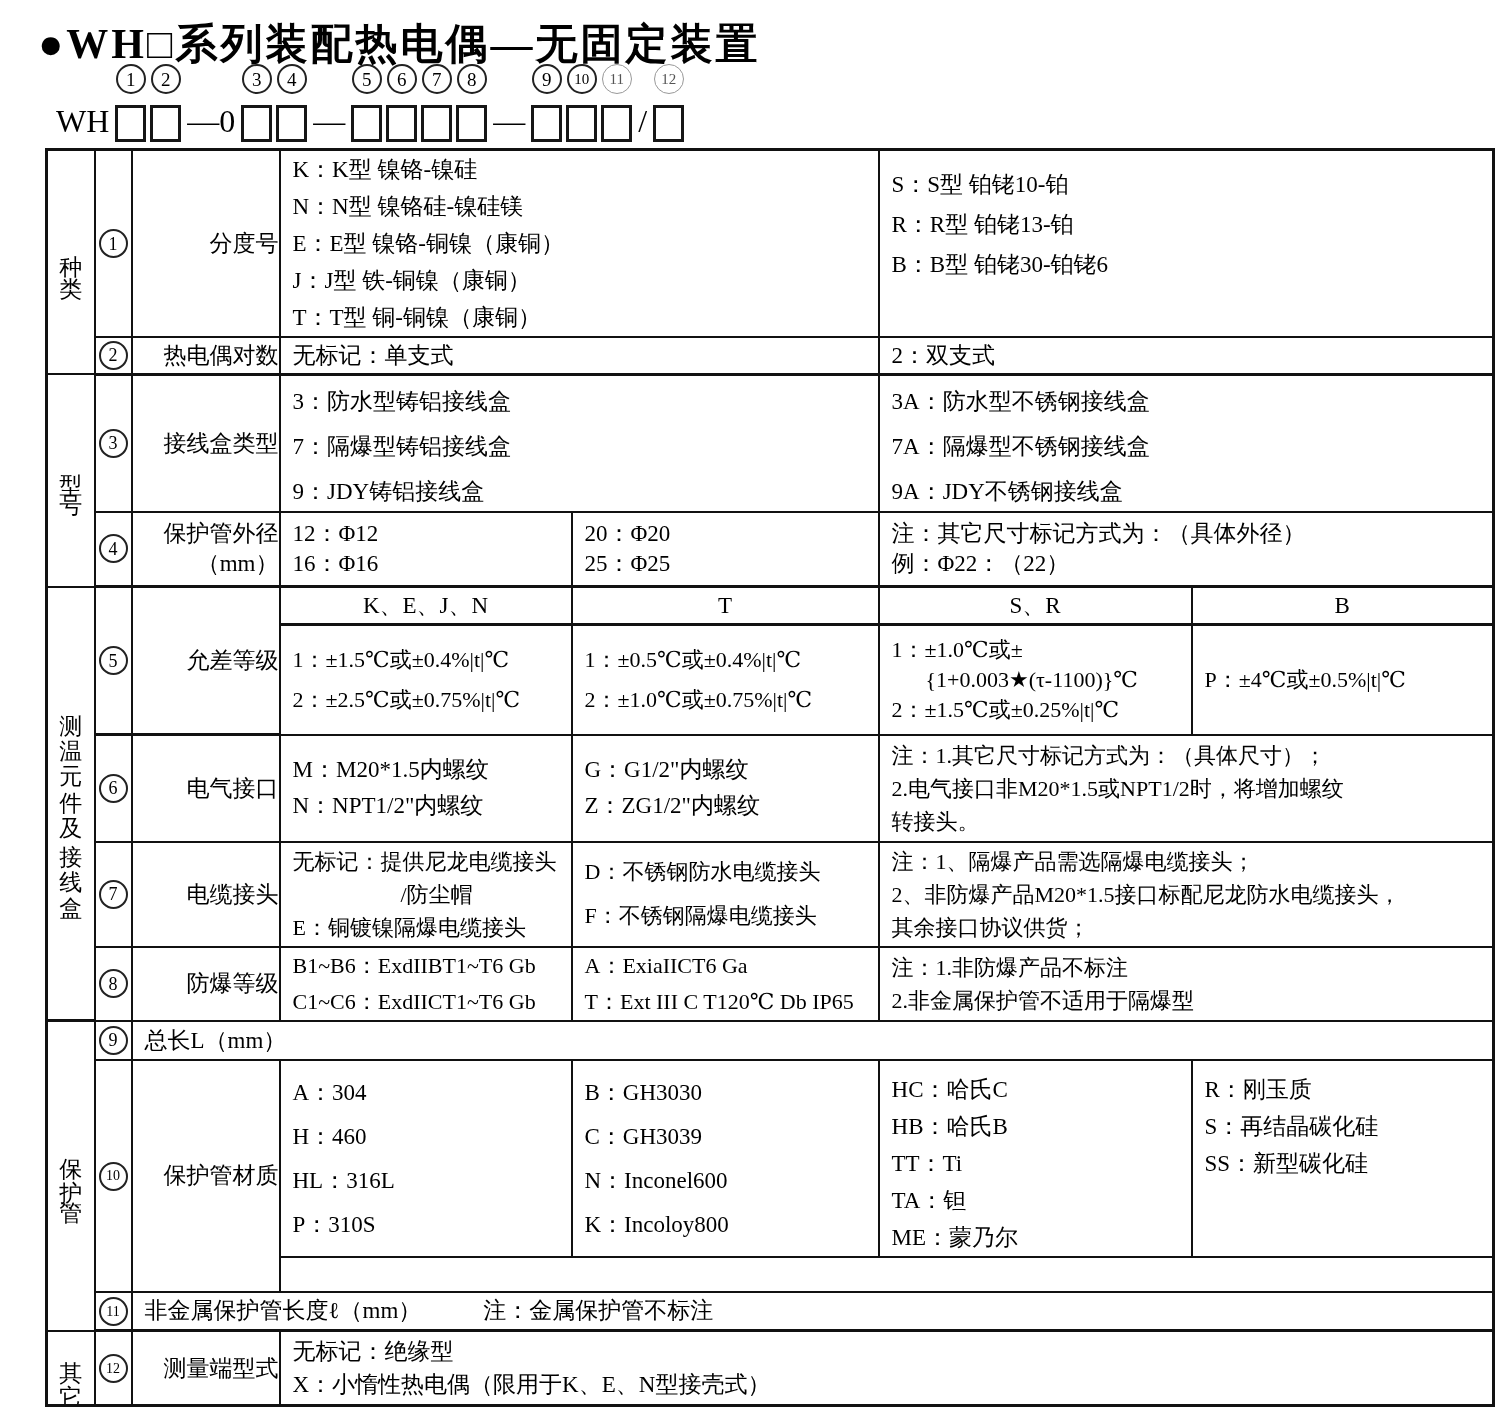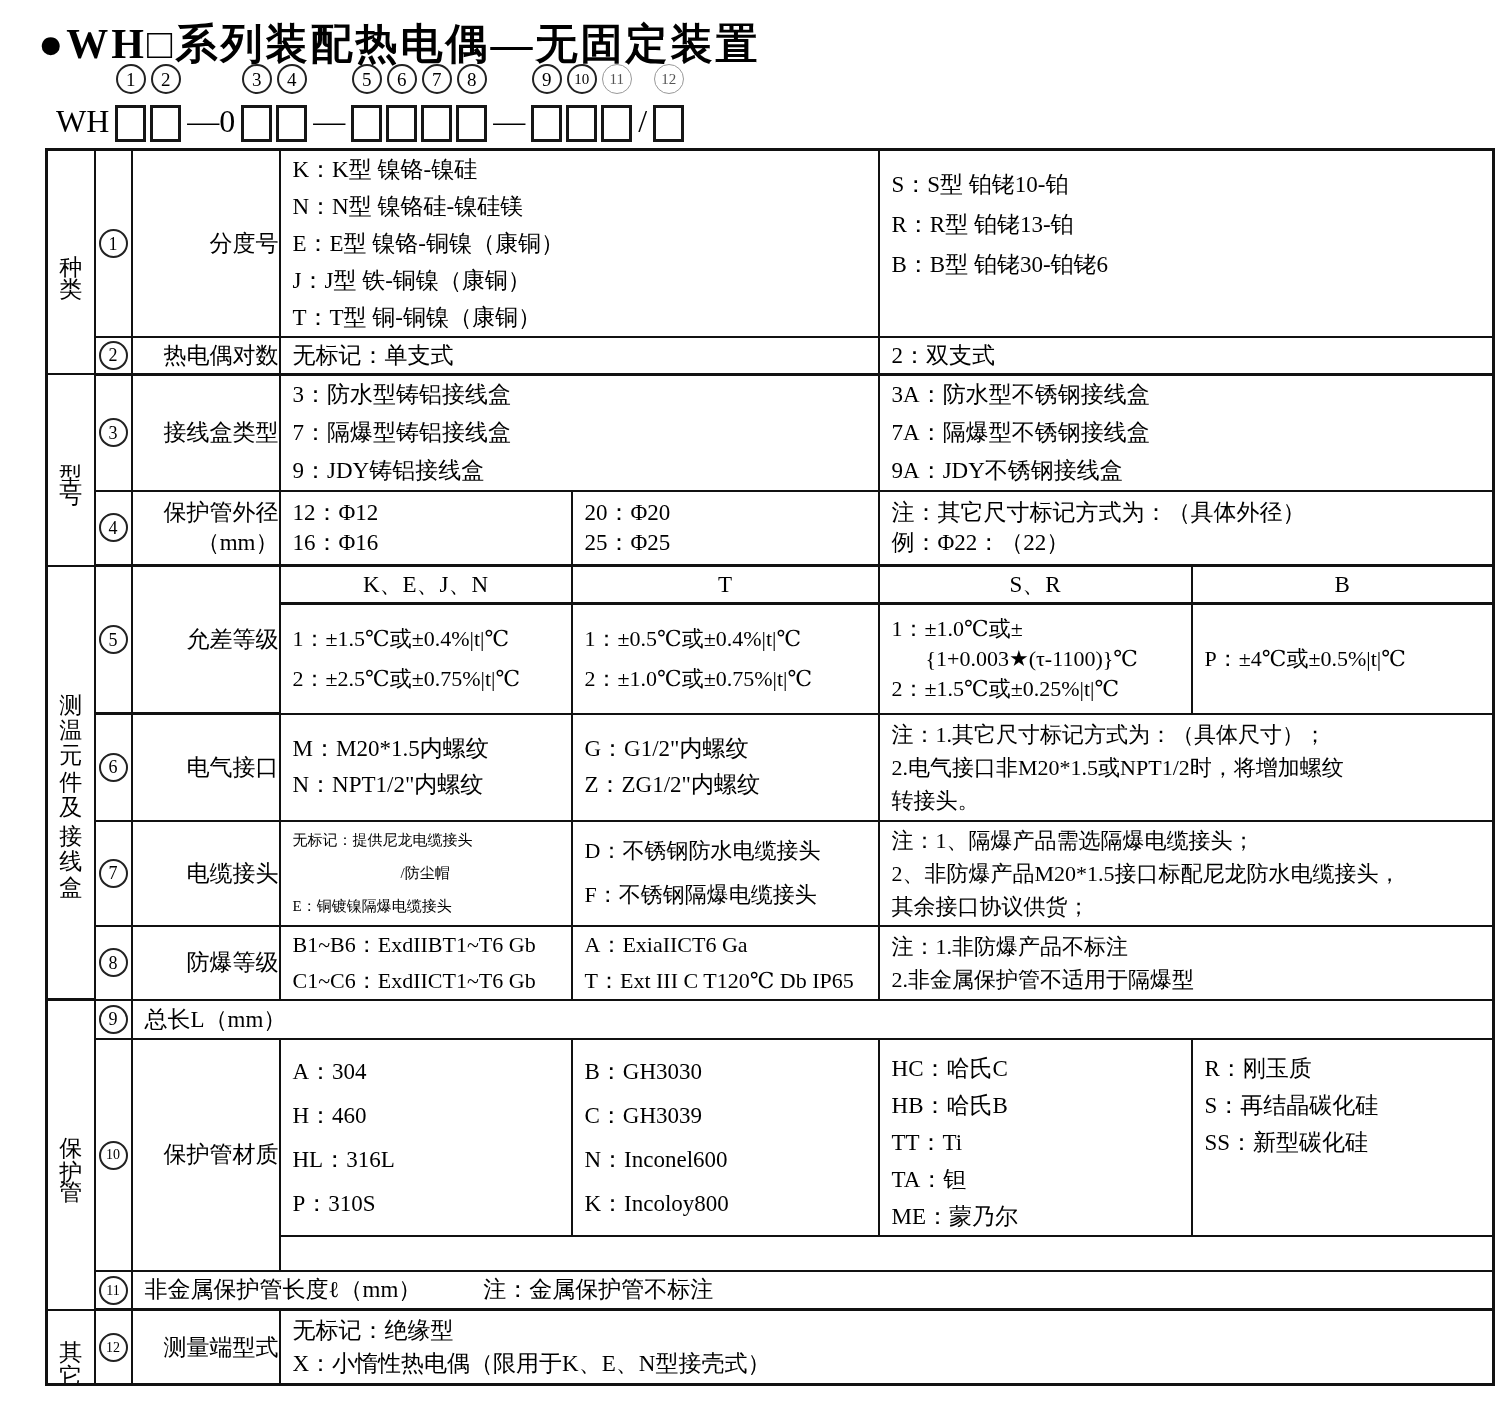--- a/index.html
+++ b/index.html
@@ -40,29 +40,29 @@
   td.numcell{text-align:center;}
   td.numcell .cnum{width:29px;height:29px;border-width:2px;font-size:18px;}
   td.numcell .cnum.wide{font-size:14px;}
   td.label{text-align:right;}
   td.content{text-align:left;padding-left:12px;padding-right:6px;}
   td.center{text-align:center;padding-left:0;}
   .lh30 div{line-height:30px;}
   .lh33 div{line-height:33px;}
   .lh36 div{line-height:36px;}
   .lh37 div{line-height:37px;}
-  .lh38 div{line-height:38px;}
+  .lh38 div{line-height:38px;margin-top:7px;}
   .lh40 div{line-height:40px;}
   .lh44 div{line-height:44px;}
   .padtop{vertical-align:top;padding-top:10px;}
   .padtop2{vertical-align:top;padding-top:14px;}
   .indent1{padding-left:34px;}
   .indent2{padding-left:108px;}
   .fs22{font-size:22px;}
-  .fs21{font-size:15px;}
+  .fs21{font-size:22px;}
   .inline-row{display:flex;align-items:center;}
   .inline-row .note-gap{margin-left:62px;}
 </style>
 </head>
 <body>
 
 <div class="page-title">●WH□系列装配热电偶—无固定装置</div>
 
 <div class="code-block">
   <div class="unit">

